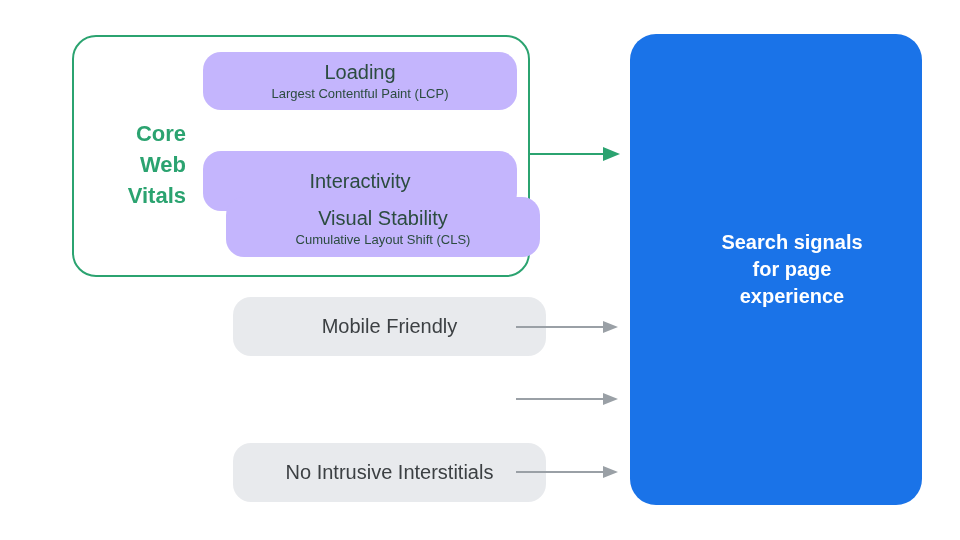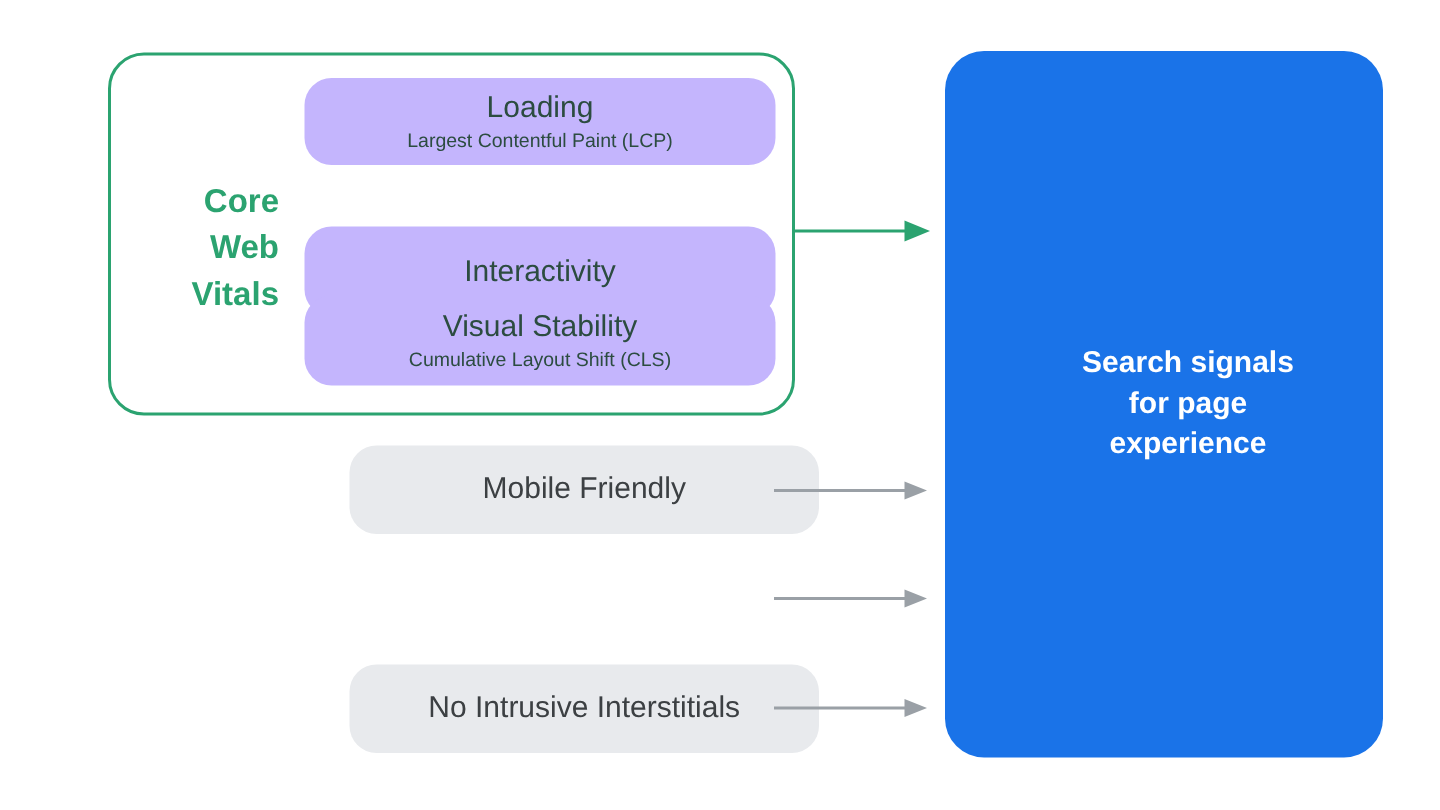--- a/index.html
+++ b/index.html
@@ -22,21 +22,21 @@
     text-align:right;
   }
   .vital-pill{
     position:absolute;left:203px;width:314px;
     background:#c4b5fd;border-radius:18px;
     display:flex;flex-direction:column;align-items:center;justify-content:center;
     text-align:center;
   }
   .vital-pill.p1{top:52px;height:58px;}
   .vital-pill.p2{top:123px;height:60px;margin-top:28px;}
-  .vital-pill.p3{top:197px;height:60px;}
+  .vital-pill.p3{top:197px;height:60px;margin-left:23px;}
   .vital-title{color:#2C4C40;font-size:20px;font-weight:500;line-height:25px;}
   .vital-subtitle{color:#2C4C40;font-size:13px;font-weight:400;line-height:17px;}
   
   .signal-pill{
     position:absolute;left:202px;width:313px;height:59px;
     background:#E8EAED;border-radius:18px;
     display:flex;align-items:center;justify-content:center;
     color:#3C4043;font-size:20px;font-weight:400;text-align:center;margin-left:31px;
   }
   .signal-pill.s1{top:297px;}

